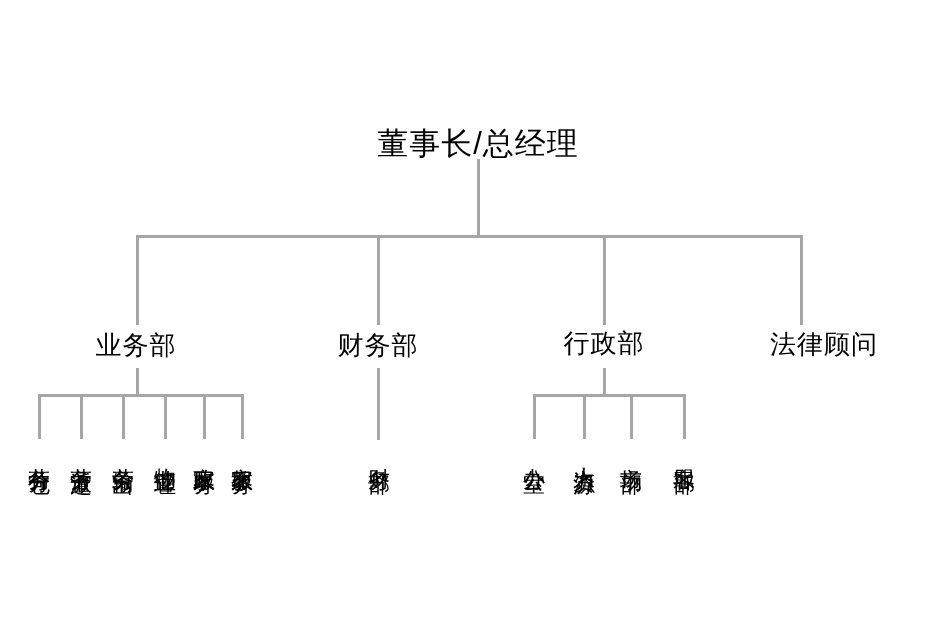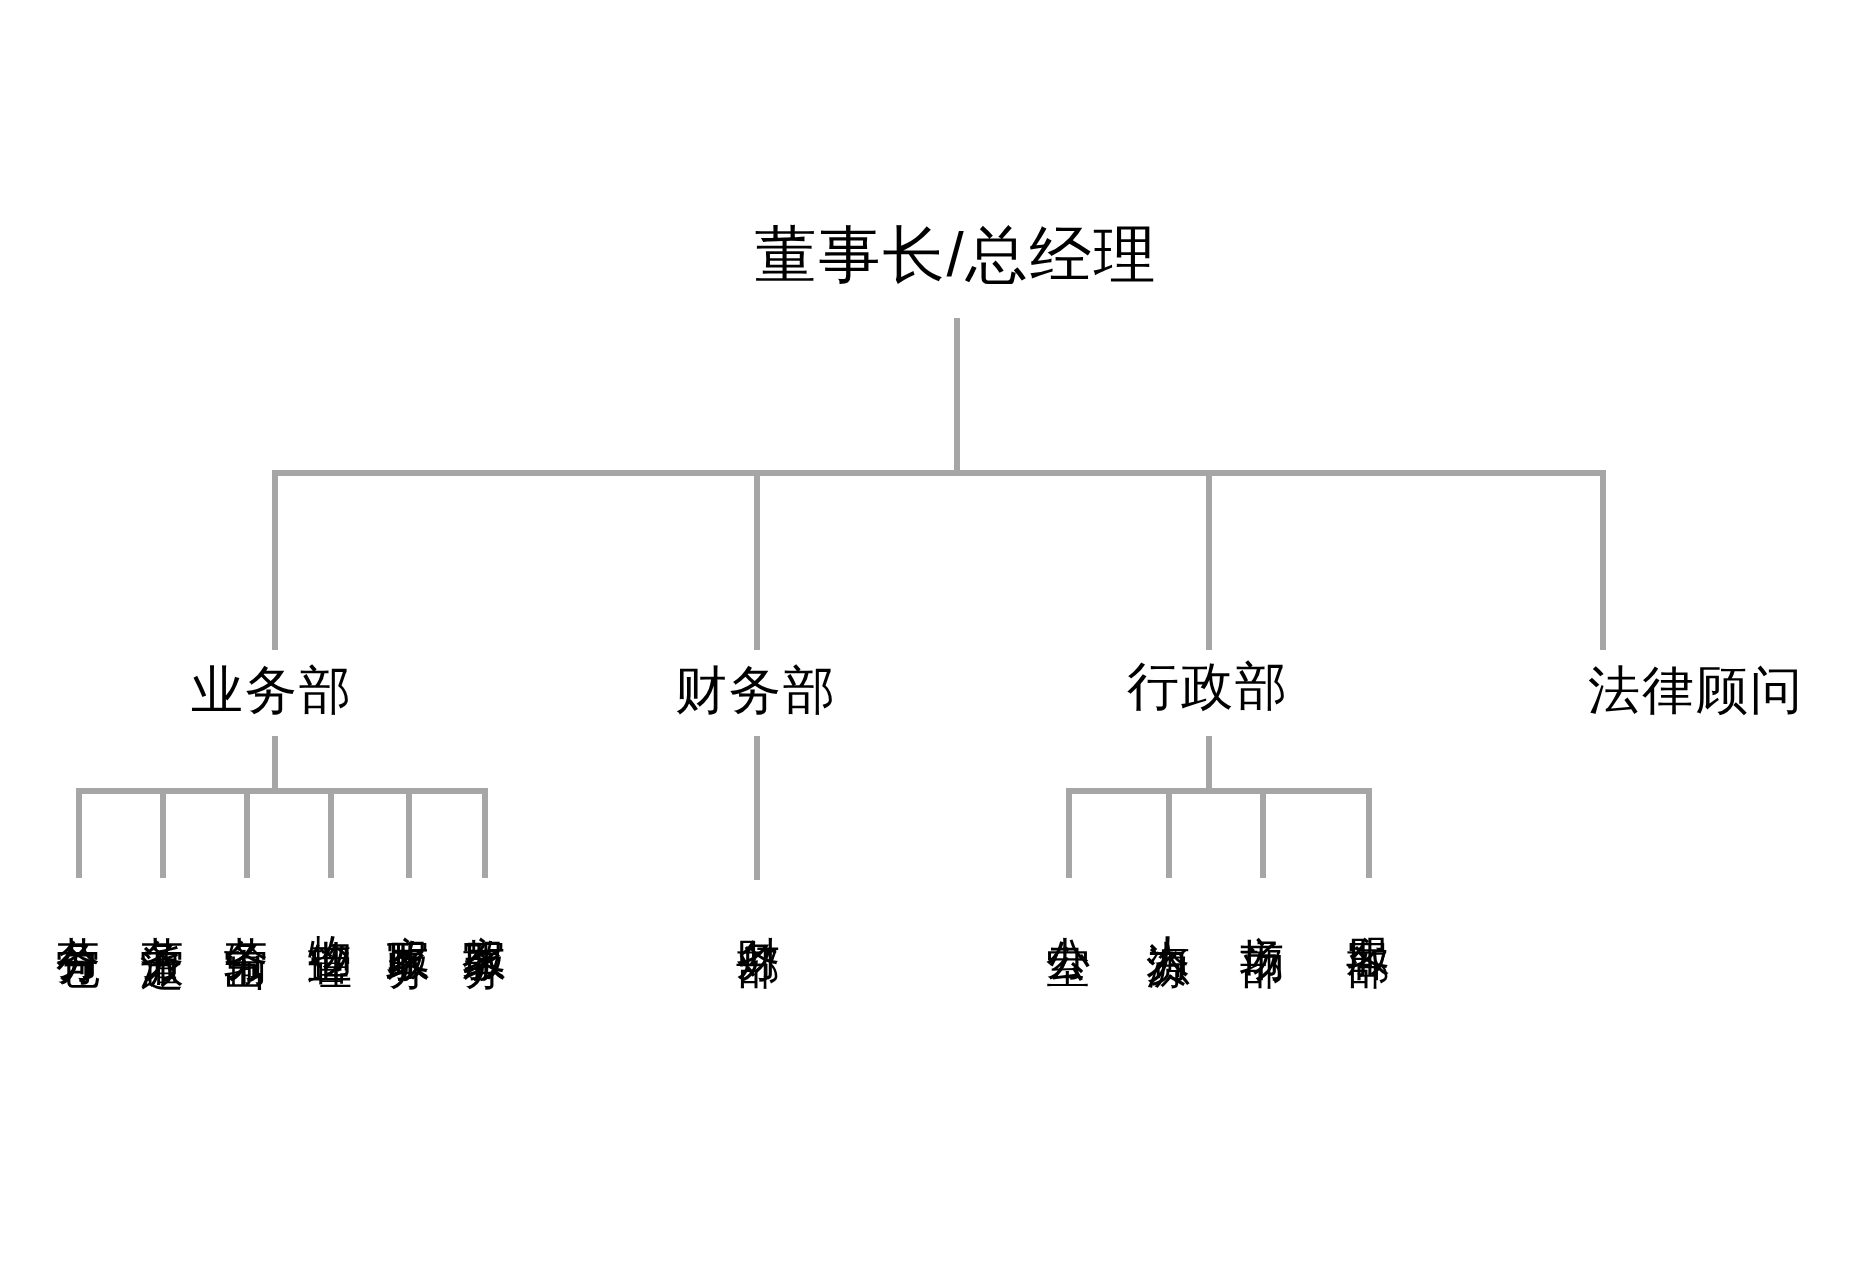--- a/index.html
+++ b/index.html
@@ -49,35 +49,35 @@
     text-orientation: upright;
     letter-spacing: 2px;
     transform: translateX(-50%);
   }
 </style>
 </head>
 <body>
 
 <div id="chart-canvas">
 
-  <div class="node node-root" style="left:478px; top:112px;">董事长/总经理</div>
+  <div class="node node-root" style="left:478px; top:128px;">董事长/总经理</div>
 
   <div class="line line-v" style="left:477px; top:159px; height:79px;"></div>
 
   <div class="line line-h" style="left:136px; top:235px; width:667px;"></div>
 
   <div class="line line-v" style="left:136px; top:235px; height:90px;"></div>
   <div class="line line-v" style="left:377px; top:235px; height:90px;"></div>
   <div class="line line-v" style="left:603px; top:235px; height:90px;"></div>
   <div class="line line-v" style="left:800px; top:235px; height:90px;"></div>
 
   <div class="node node-l2" style="left:136px; top:332px;">业务部</div>
   <div class="node node-l2" style="left:378px; top:332px;">财务部</div>
   <div class="node node-l2" style="left:604px; top:332px;font-family:Liberation Mono, monospace;">行政部</div>
-  <div class="node node-l2" style="left:848px; top:332px;">法律顾问</div>
+  <div class="node node-l2" style="left:824px; top:332px;font-family:Liberation Serif, serif;">法律顾问</div>
 
   <div class="line line-v" style="left:136px; top:368px; height:28px;"></div>
   <div class="line line-h" style="left:38px; top:394px; width:205px;"></div>
 
   <div class="line line-v" style="left:38px;  top:394px; height:45px;"></div>
   <div class="line line-v" style="left:80px;  top:394px; height:45px;"></div>
   <div class="line line-v" style="left:122px; top:394px; height:45px;"></div>
   <div class="line line-v" style="left:164px; top:394px; height:45px;"></div>
   <div class="line line-v" style="left:203px; top:394px; height:45px;"></div>
   <div class="line line-v" style="left:241px; top:394px; height:45px;"></div>

